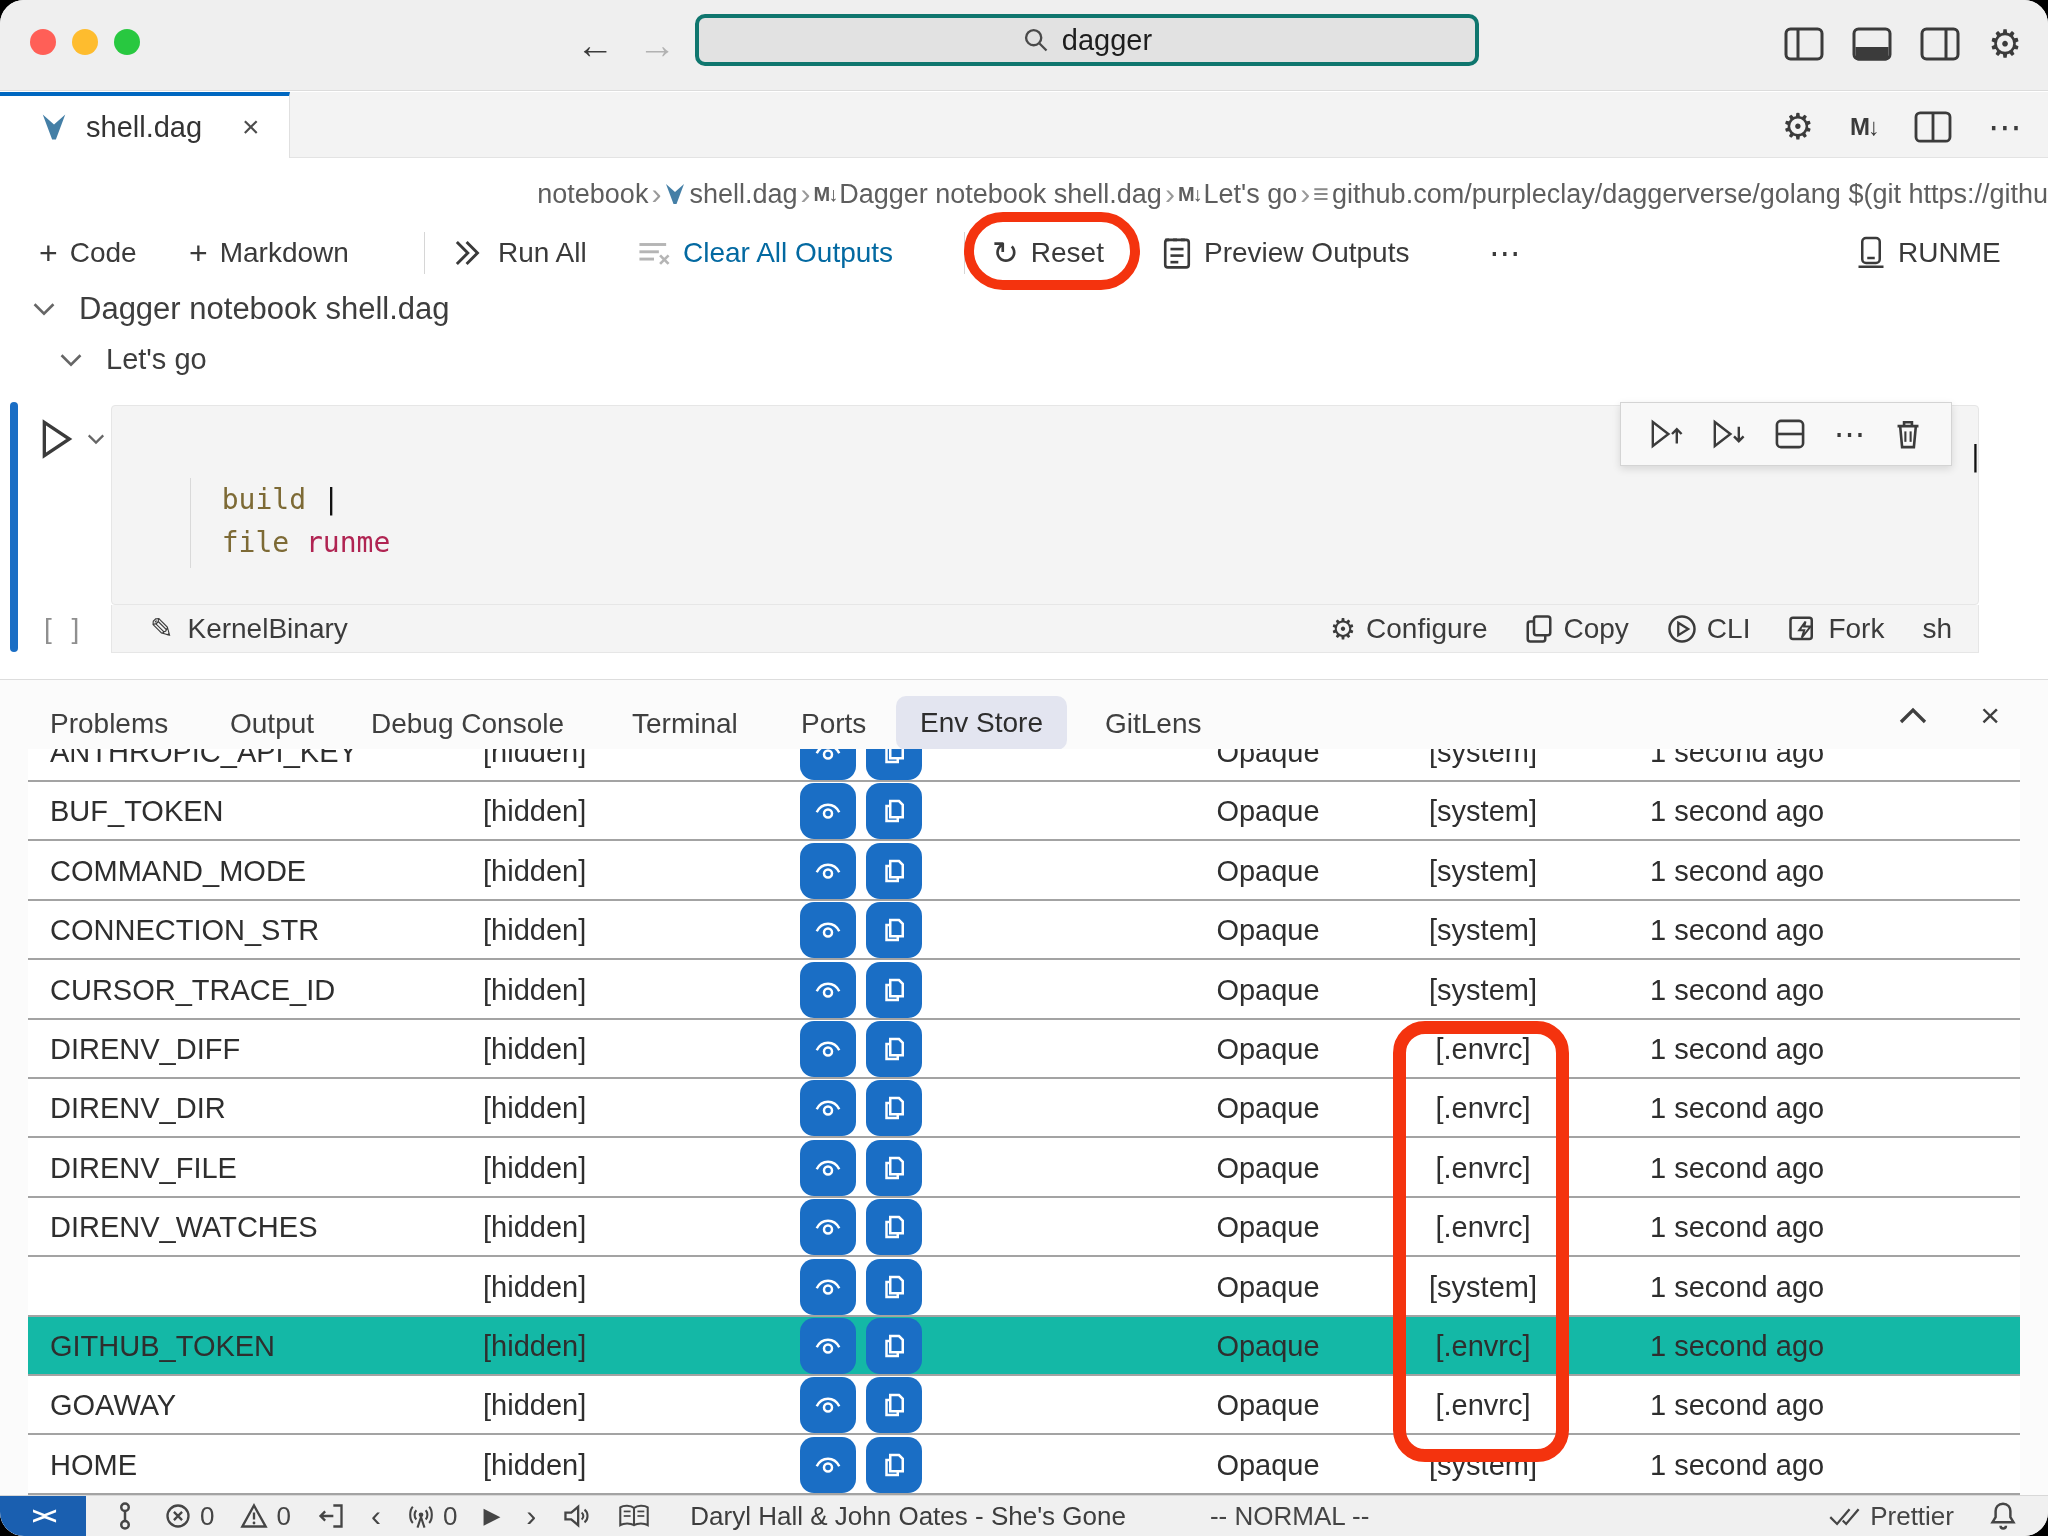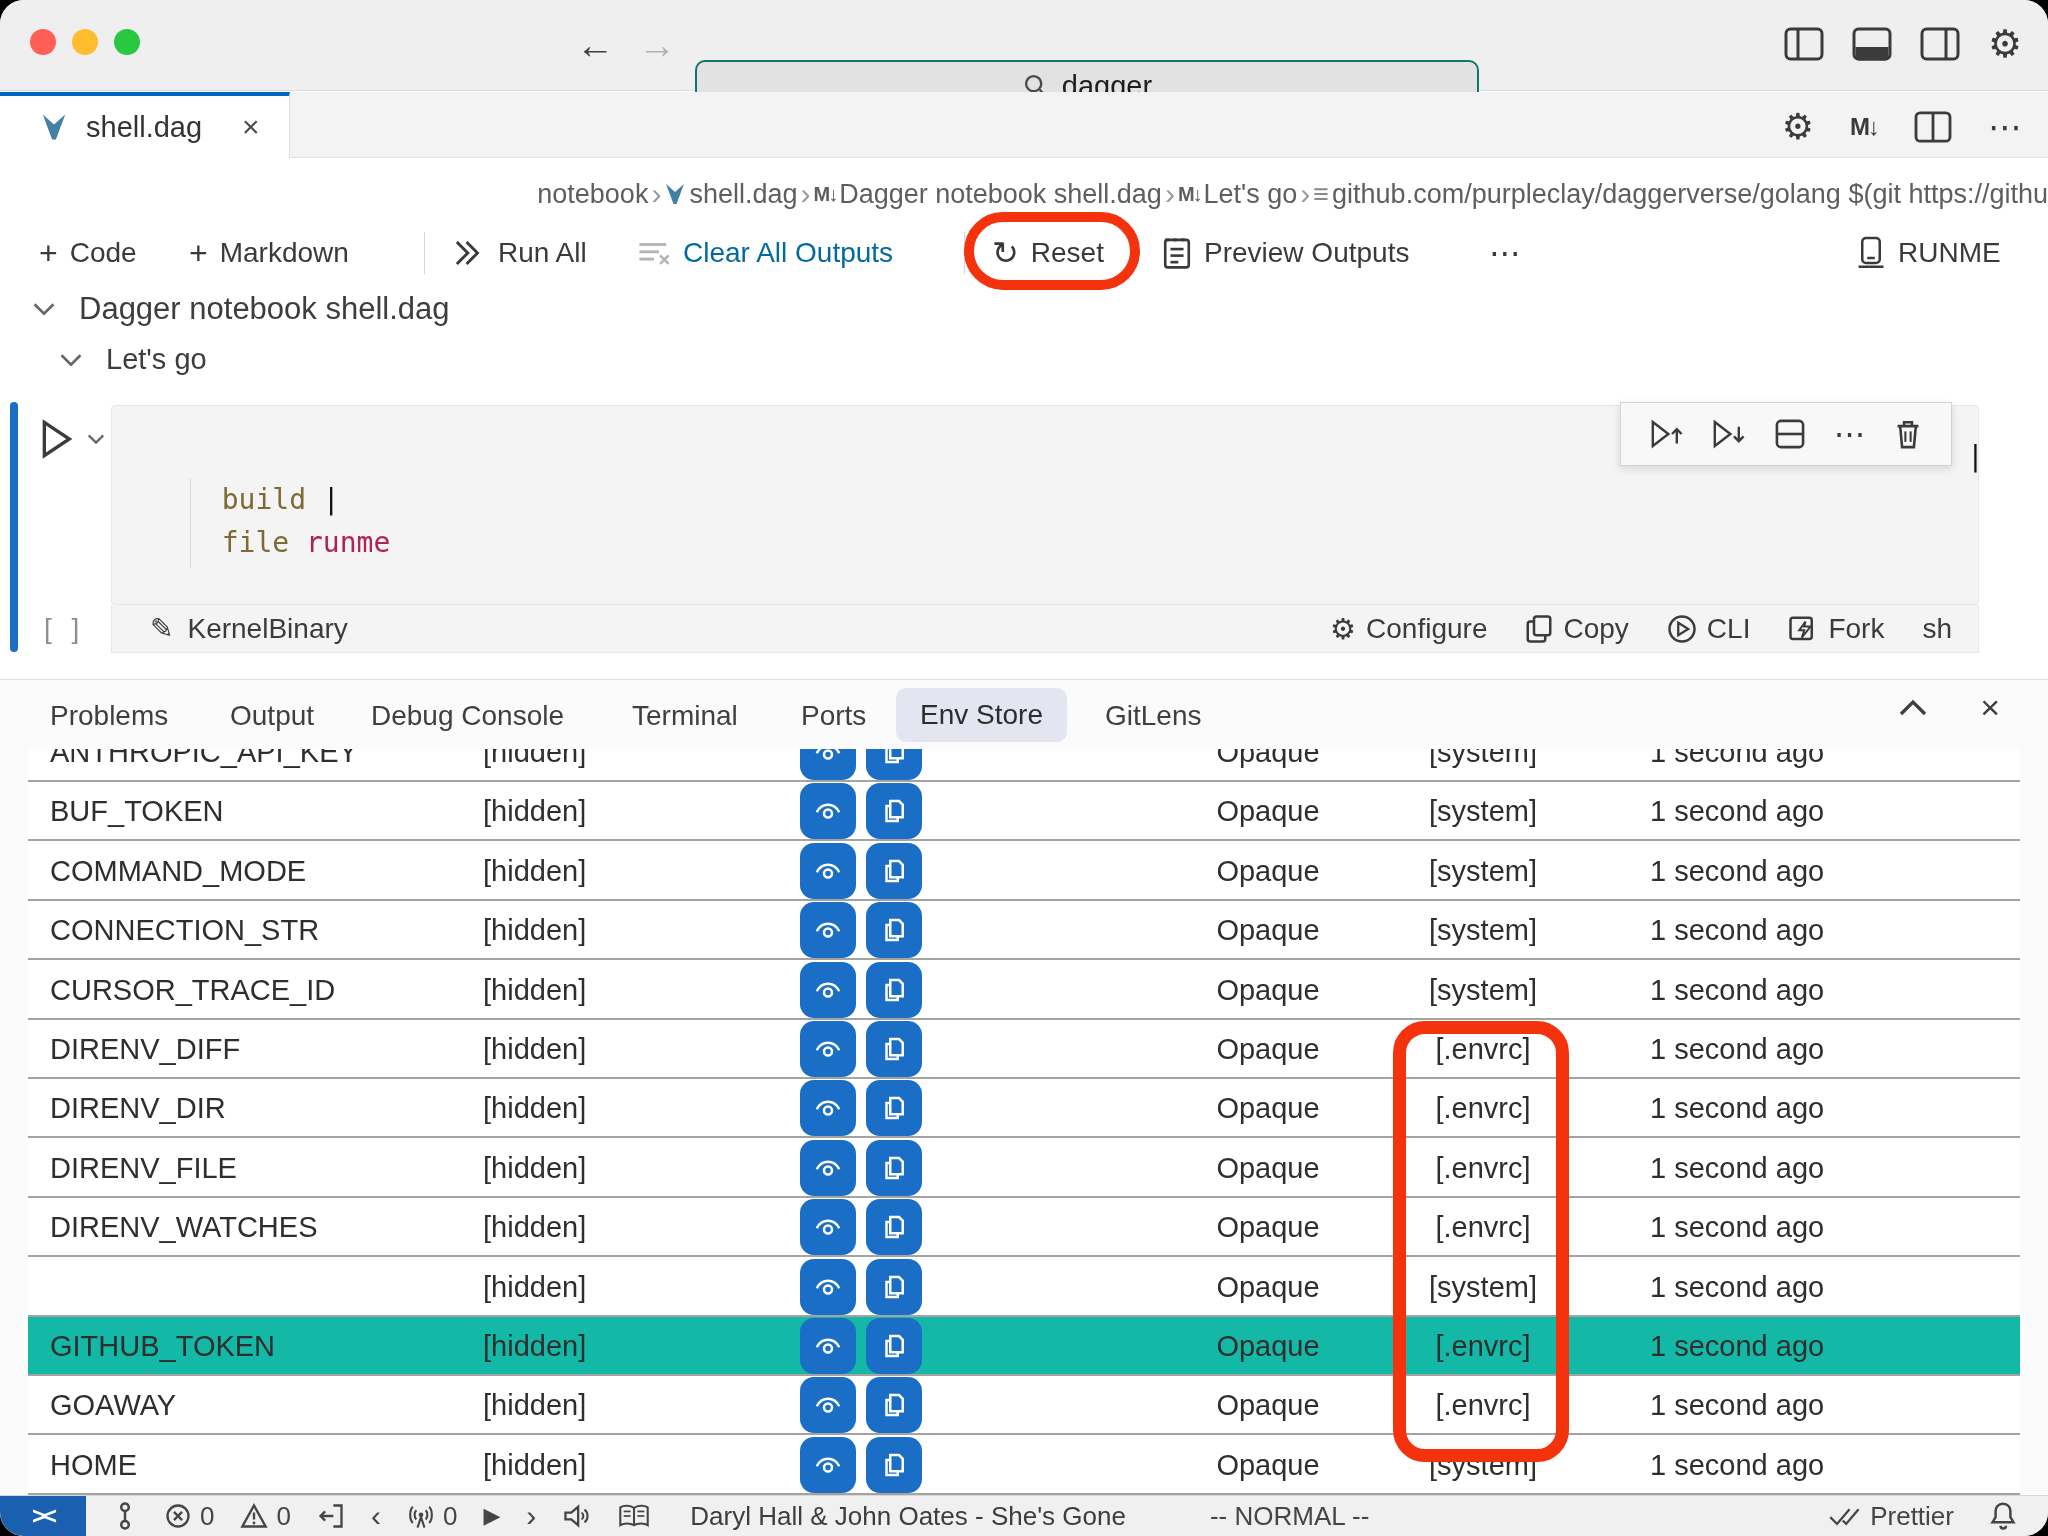--- a/index.html
+++ b/index.html
@@ -7,21 +7,21 @@
   .window { position:relative; width:2048px; height:1536px; background:#fff; border-radius:24px; overflow:hidden; }
 
   
   .titlebar { position:absolute; left:0; top:0; width:2048px; height:91px; background:#efefef; border-bottom:1px solid #dcdcdc; }
   .light { position:absolute; top:29px; width:26px; height:26px; border-radius:50%; }
   .light.close { left:30px; background:#ff5f57; }
   .light.min   { left:72px; background:#febc2e; }
   .light.zoom  { left:114px; background:#28c840; }
   .nav-arrow { position:absolute; top:18px; font-size:38px; color:#3b3b3b; line-height:54px; }
   .nav-arrow.fwd { color:#b2b2b2; }
-  .searchbox { position:absolute; left:695px; top:14px; width:784px; height:52px; background:#e2e2e2; border:2px solid #0f766e; border-radius:10px; display:flex; align-items:center; justify-content:center; gap:12px;margin-top:46px; }
+  .searchbox { position:absolute; left:695px; top:14px; width:784px; height:52px; background:#e2e2e2; border:4px solid #0f766e; border-radius:10px; display:flex; align-items:center; justify-content:center; gap:12px; }
   .searchbox .q { font-size:29px; color:#1d1d1d; }
   .win-icons { position:absolute; right:26px; top:22px; display:flex; gap:28px; align-items:center; }
 
   
   .tabrow { position:absolute; left:0; top:92px; width:2048px; height:66px; background:#f3f3f3; border-bottom:1px solid #e3e3e3; }
   .tab { position:absolute; left:0; top:0; width:290px; height:66px; background:#fff; border-top:4px solid #0067c0; border-right:1px solid #e0e0e0; display:flex; align-items:center; gap:18px; padding-left:40px; }
   .tab .label { font-size:29px; color:#333; }
   .tab .close { font-size:30px; color:#4c4c4c; margin-left:22px; }
   .editor-actions { position:absolute; right:26px; top:14px; display:flex; gap:36px; align-items:center; color:#3b3b3b; }
   .md-badge { font-size:24px; font-weight:bold; color:#3b3b3b; letter-spacing:-2px; }
@@ -62,21 +62,21 @@
   .cell-footer { position:absolute; left:111px; top:446px; width:1868px; height:48px; background:#f4f4f4; border:1px solid #e6e6e6; border-top:none; display:flex; align-items:center; font-size:28px; color:#3b3b3b; }
   .exec-brackets { position:absolute; left:44px; top:454px; font-size:28px; color:#8f8f8f; letter-spacing:6px; }
   .kernel { display:flex; align-items:center; gap:14px; margin-left:38px; }
   .kernel .pencil { font-size:28px; }
   .cell-actions { margin-left:auto; display:flex; align-items:center; gap:38px; padding-right:26px; }
   .cell-actions .act { display:flex; align-items:center; gap:10px; }
   .cell-actions .gear { font-size:29px; }
 
   
   .panel { position:absolute; left:0; top:679px; width:2048px; height:816px; background:#fbfbfb; border-top:1px solid #dddddd; }
-  .ptabs { position:absolute; left:0; top:0; width:2048px; height:69px; font-size:28px; color:#3f3f3f; }
+  .ptabs { position:absolute; left:0; top:8px; width:2048px; height:69px; font-size:28px; color:#3f3f3f; }
   .ptab { position:absolute; top:14px; height:44px; line-height:44px; }
   .ptab.active { background:#e3e5f0; border-radius:10px; padding:0 24px; top:8px; height:54px; line-height:54px; color:#2d2d2d; }
   .panel-ctrl { position:absolute; top:16px; color:#3f3f3f; }
   .pclose { font-size:34px; }
 
   .env-table { position:absolute; left:28px; top:69px; width:1992px; height:747px; background:#fff; overflow:hidden; }
   .row { position:absolute; left:0; width:1992px; height:59px; border-bottom:2px solid #a3a3a3; background:#fff; }
   .row.selected { background:#14b8a6; }
   .row .c { position:absolute; top:50%; transform:translateY(-50%); font-size:29px; color:#2e2e2e; white-space:nowrap; }
   .c.name { left:22px; }

